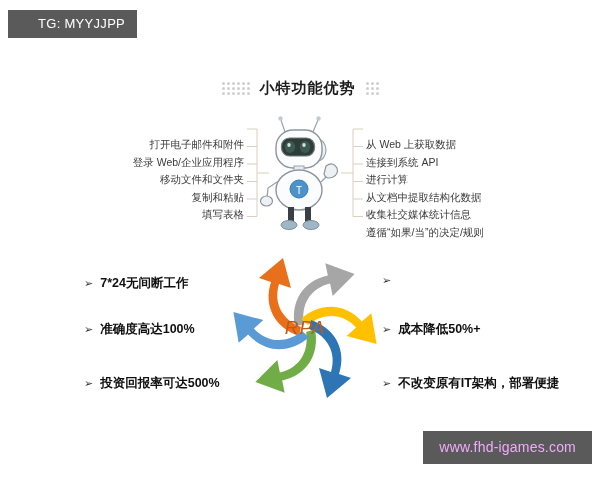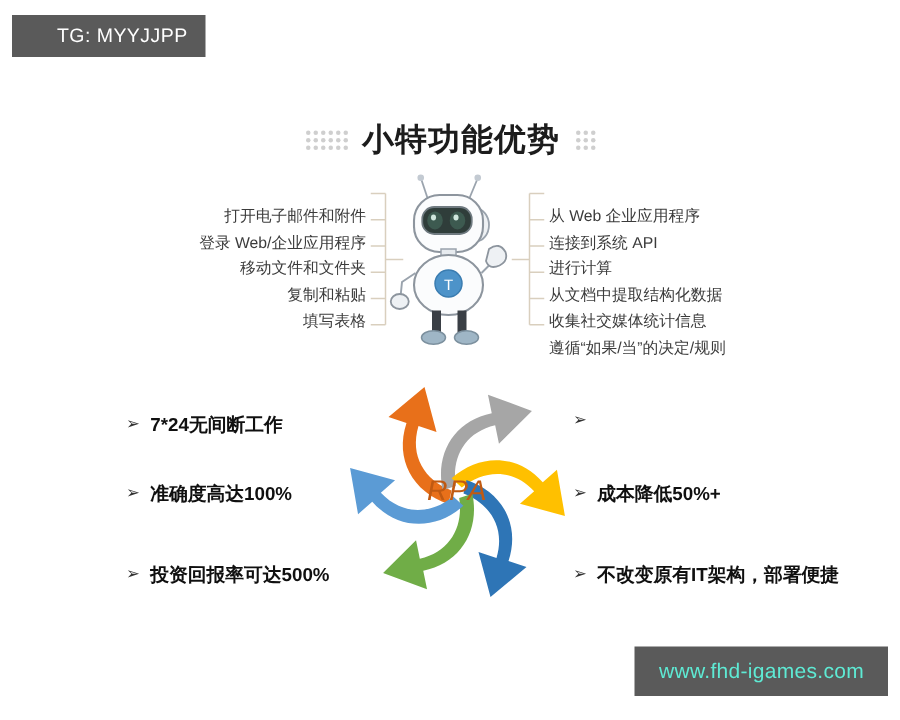--- a/index.html
+++ b/index.html
@@ -13,32 +13,32 @@
   .tg-badge{
     position:absolute;left:8px;top:10px;
     background:#5a5a5a;color:#fff;
     font-size:13px;line-height:1;padding:7px 12px 8px 30px;
     letter-spacing:.3px;white-space:nowrap;
   }
 
   
   .watermark{
     position:absolute;right:8px;bottom:16px;
-    background:#5a5a5a;color:#5eead4;
+    background:#5a5a5a;color:#f0abfc;
     font-size:14px;line-height:1;padding:9px 16px 10px 16px;
     letter-spacing:.2px;white-space:nowrap;
   }
 
   
   .title-wrap{
     position:absolute;left:0;right:0;top:79px;
     display:flex;align-items:center;justify-content:center;gap:10px;
   }
   .title-text{
-    font-size:21px;font-weight:bold;color:#1c1c1c;letter-spacing:1px;
+    font-size:15px;font-weight:bold;color:#1c1c1c;letter-spacing:1px;
     white-space:nowrap;
   }
   .dots{display:grid;grid-gap:2px;}
   .dots.left{grid-template-columns:repeat(6,3px);grid-template-rows:repeat(3,3px);}
   .dots.right{grid-template-columns:repeat(3,3px);grid-template-rows:repeat(3,3px);}
   .dots i{display:block;width:3px;height:3px;background:#cfcfcf;border-radius:50%;}
 
   
   .list{
     position:absolute;top:136px;
@@ -137,21 +137,21 @@
 
   <svg class="bracket" style="left:341px;" viewBox="0 0 22 102">
     <g stroke="#d9cfbe" stroke-width="1" fill="none">
       <path d="M22 3 H12 M22 20.5 H12 M22 38 H12 M22 55.5 H12 M22 73 H12 M22 90.5 H12"></path>
       <path d="M12 3 V90.5"></path>
       <path d="M12 47 H0"></path>
     </g>
   </svg>
 
   <div class="list right">
-    <div>从 Web 企业应用程序</div>
+    <div>从 Web 上获取数据</div>
     <div>连接到系统 API</div>
     <div>进行计算</div>
     <div>从文档中提取结构化数据</div>
     <div>收集社交媒体统计信息</div>
     <div>遵循“如果/当”的决定/规则</div>
   </div>
 
   <svg class="robot" viewBox="0 0 92 122">
 
     <g stroke="#9aa3ad" stroke-width="1.2" fill="none">

